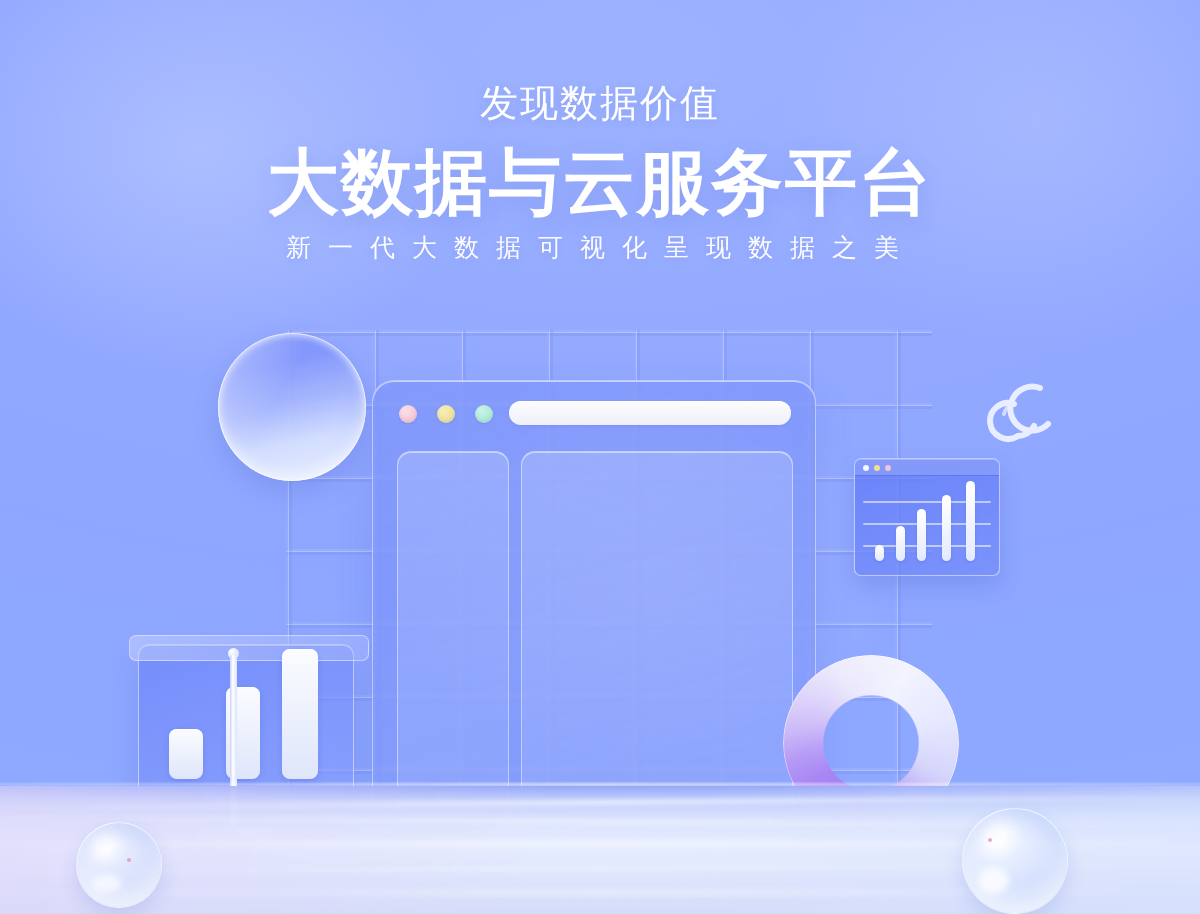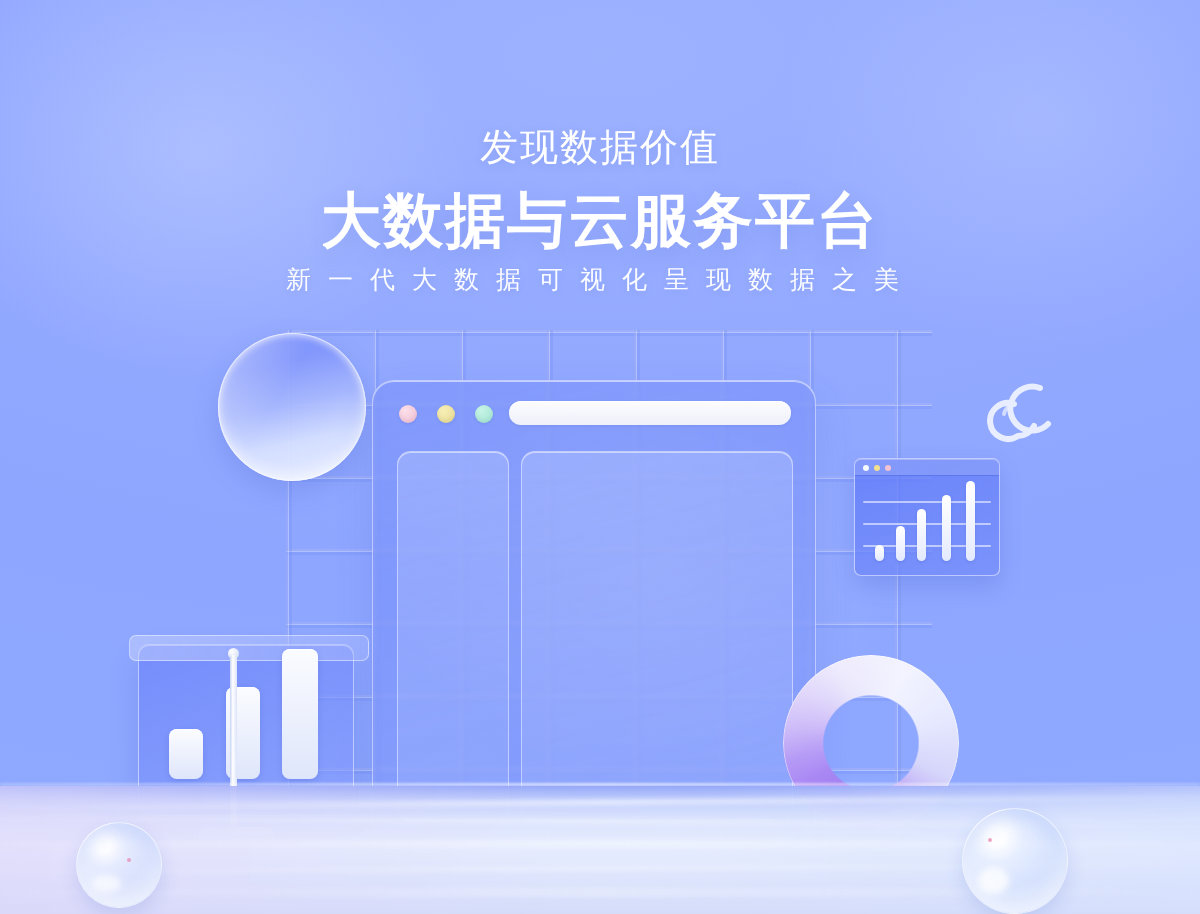--- a/index.html
+++ b/index.html
@@ -190,24 +190,24 @@
     box-shadow:inset 0 -12px 22px rgba(255,255,255,.75), inset 0 8px 18px rgba(150,175,245,.35), 0 8px 18px rgba(70,100,200,.16);
     border:1px solid rgba(255,255,255,.55);}
   .sphere .hl{position:absolute;border-radius:50%;background:rgba(255,255,255,.9);filter:blur(3px);}
   #sphere-l{left:76px;top:822px;width:86px;height:86px;}
   #sphere-l .hl{left:18%;top:62%;width:34%;height:20%;opacity:.75;}
   #sphere-r{left:962px;top:808px;width:106px;height:106px;}
   #sphere-r .hl{left:14%;top:56%;width:30%;height:26%;opacity:.85;}
   .spk{position:absolute;width:4px;height:4px;border-radius:50%;background:#e88ab4;opacity:.75;filter:blur(.4px);}
 
   
-  #headline{position:absolute;left:0;right:0;top:84px;text-align:center;user-select:none;margin-top:44px;}
+  #headline{position:absolute;left:0;right:0;top:84px;text-align:center;user-select:none;}
   #eyebrow{font-size:38px;line-height:1;color:#ffffff;font-weight:400;letter-spacing:2px;
     text-shadow:0 2px 10px rgba(70,95,200,.18);}
-  #title{margin-top:24px;font-size:60px;line-height:1.02;color:#ffffff;font-weight:700;
+  #title{margin-top:24px;font-size:72px;line-height:1.02;color:#ffffff;font-weight:700;
     letter-spacing:2px;text-shadow:0 6px 22px rgba(66,92,200,.20);}
   #subtitle{margin-top:16px;font-size:25px;line-height:1;color:#ffffff;font-weight:300;
     letter-spacing:17px;padding-left:2px;opacity:.97;text-shadow:0 2px 8px rgba(70,95,200,.16);}
 </style>
 </head>
 <body>
 
 <div id="stage">
 
   <div class="bloom bloom-tl"></div>

